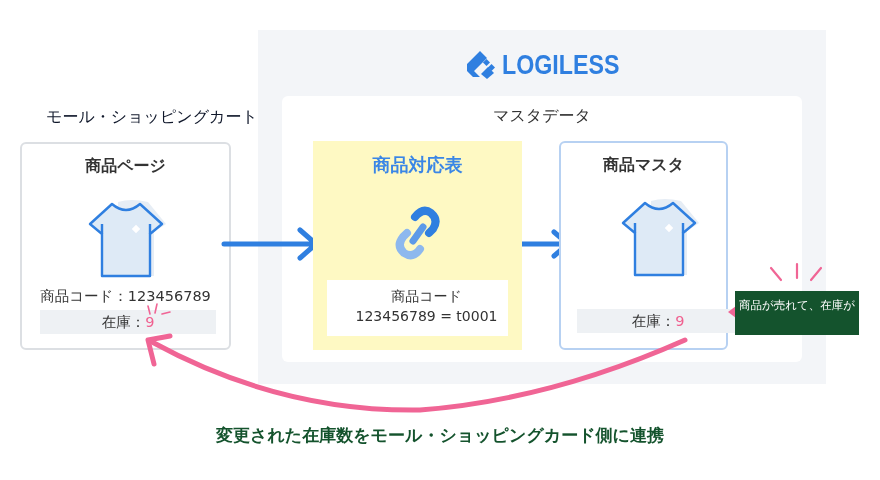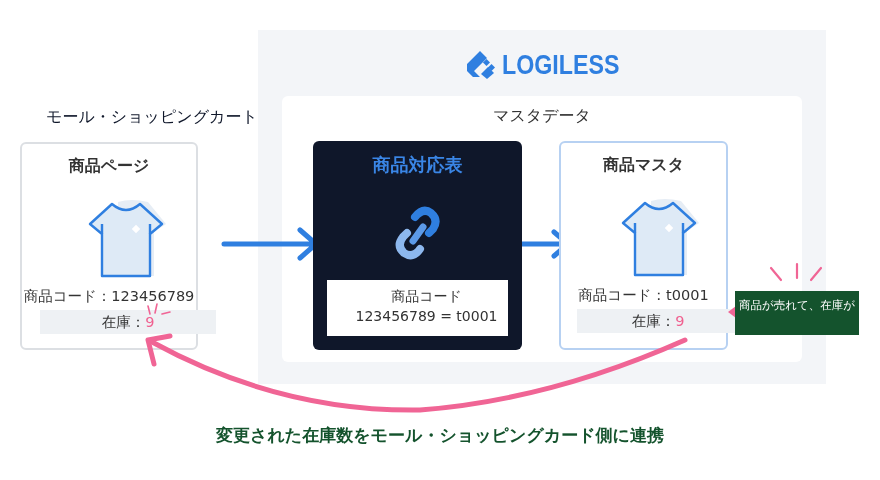--- a/index.html
+++ b/index.html
@@ -9,26 +9,26 @@
       color: #333333; position: relative; overflow: hidden;
     }
     .abs { position: absolute; }
     .logiless-panel { left: 258px; top: 30px; width: 568px; height: 354px; background: #f3f5f8; }
     .logo { left: 466px; top: 48px; height: 34px; display: flex; align-items: center; gap: 6px; }
     .logo-text { color: #2f7fe0; font-family: "Liberation Sans", sans-serif; font-size: 27px; font-weight: bold; letter-spacing: 0px; transform: scaleX(0.86); transform-origin: left center; }
     .master-panel { left: 282px; top: 96px; width: 520px; height: 266px; background: #ffffff; border-radius: 6px; }
     .master-title { left: 282px; top: 106px; width: 520px; text-align: center; font-size: 16px; color: #333; }
     .mall-title { left: 22px; top: 107px; font-size: 16px; font-weight: normal; color: #0f172a; margin-left: 24px; }
     .card { background: #fff; border: 2px solid #dcdfe3; border-radius: 6px; }
-    .mall-card { left: 20px; top: 142px; width: 178px; height: 208px; }
+    .mall-card { left: 20px; top: 142px; width: 211px; height: 208px; }
     .card-title { position: absolute; left: 0; right: 0; top: 12px; text-align: center; font-size: 16px; font-weight: bold; color: #333; }
     .code-line { position: absolute; left: 0; right: 0; text-align: center; font-size: 14.5px; color: #333; }
     .stock-bar { position: absolute; background: #eef1f4; height: 24px; text-align: center; font-size: 14.5px; line-height: 24px; color: #333; }
     .stock-num { color: #f0608f; }
-    .map-card { left: 313px; top: 141px; width: 209px; height: 209px; background: #0f172a; border-radius: 6px; }
+    .map-card { left: 313px; top: 141px; width: 209px; height: 209px; background: #fef9c3; border-radius: 0; }
     .map-title { position: absolute; left: 0; right: 0; top: 12px; text-align: center; font-size: 18px; font-weight: bold; color: #3a86e6; }
     .map-inner { position: absolute; left: 14px; top: 139px; width: 181px; height: 56px; background: #fff; text-align: center; font-size: 14px; padding-top: 6px; line-height: 20px; color: #333; padding-left: 18px; }
     .prod-card { left: 559px; top: 141px; width: 169px; height: 209px; border: 2px solid #b7d1f2; }
     .bubble { left: 735px; top: 291px; width: 124px; height: 44px; background: #14532d; color: #fff; font-size: 11.5px; line-height: 16px; text-align: center; padding-top: 6px; }
     .bubble-tail { left: 728px; top: 306px; width: 0; height: 0; border-top: 6px solid transparent; border-bottom: 6px solid transparent; border-right: 8px solid #f06595; }
     .caption { left: 0; width: 880px; top: 424px; text-align: center; font-size: 17px; color: #14532d; font-weight: bold; }
   </style>
 </head>
 <body>
 
@@ -86,21 +86,20 @@
 </div>
 
 <div class="abs card prod-card">
   <div class="card-title">商品マスタ</div>
   <svg class="abs" style="left:60px;top:50px" width="86" height="86" viewBox="0 0 86 86">
     <path d="M30 8 Q43 4 60 8 L78 30 L66 38 L66 82 L26 82 Z" fill="#e6edf5"></path>
     <path d="M24 10 Q38 22 52 10 L74 30 L62 40 L62 82 L14 82 L14 40 L2 30 Z" fill="#deeaf6" stroke="#2f7fe0" stroke-width="2.4" stroke-linejoin="round"></path>
     <path d="M14 40 L14 30 M62 40 L62 30" stroke="#2f7fe0" stroke-width="2.4"></path>
     <rect x="45" y="32" width="6" height="6" fill="#fff" transform="rotate(45 48 35)"></rect>
   </svg>
-  <div class="code-line" style="top:143px">商品コード：t0001</div>
   <div class="stock-bar" style="left:16px;width:162px;top:166px">
     <span>在庫：</span><span class="stock-num">9</span>
   </div>
 </div>
 
 <svg class="abs" style="left:765px;top:262px" width="70" height="28">
   <path d="M6 6 L16 18 M32 2 L32 16 M56 6 L46 18" stroke="#f06595" stroke-width="2.2" stroke-linecap="round"></path>
 </svg>
 <div class="abs bubble-tail"></div>
 <div class="abs bubble">

